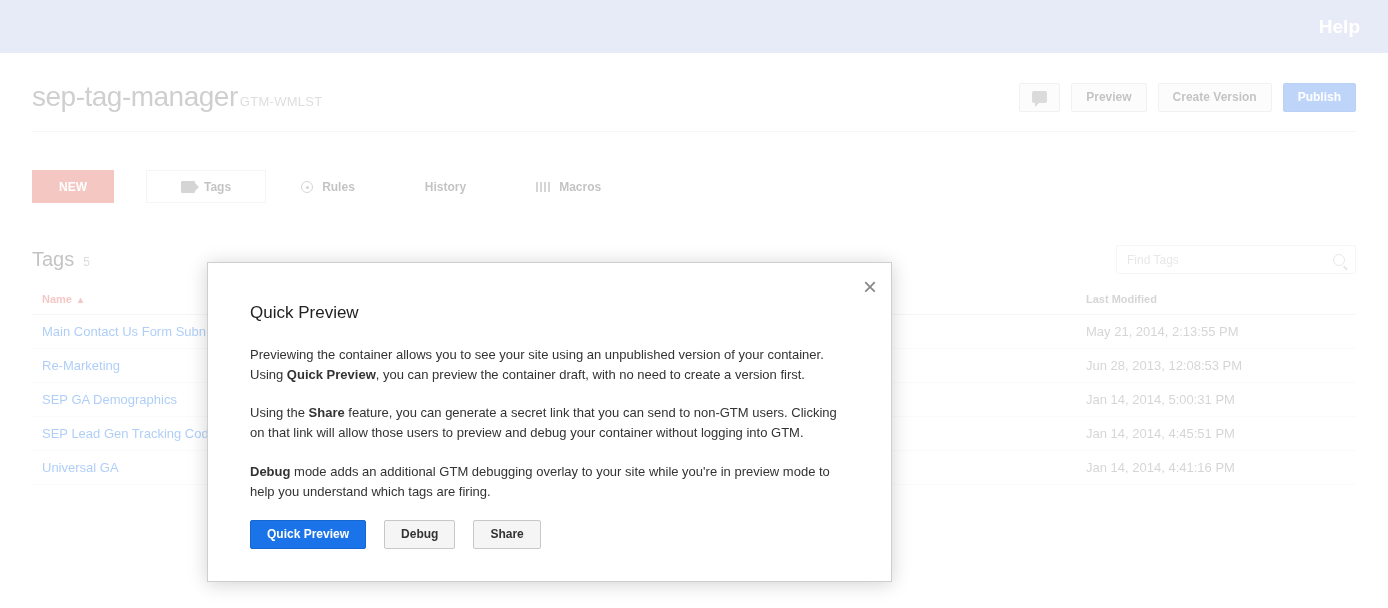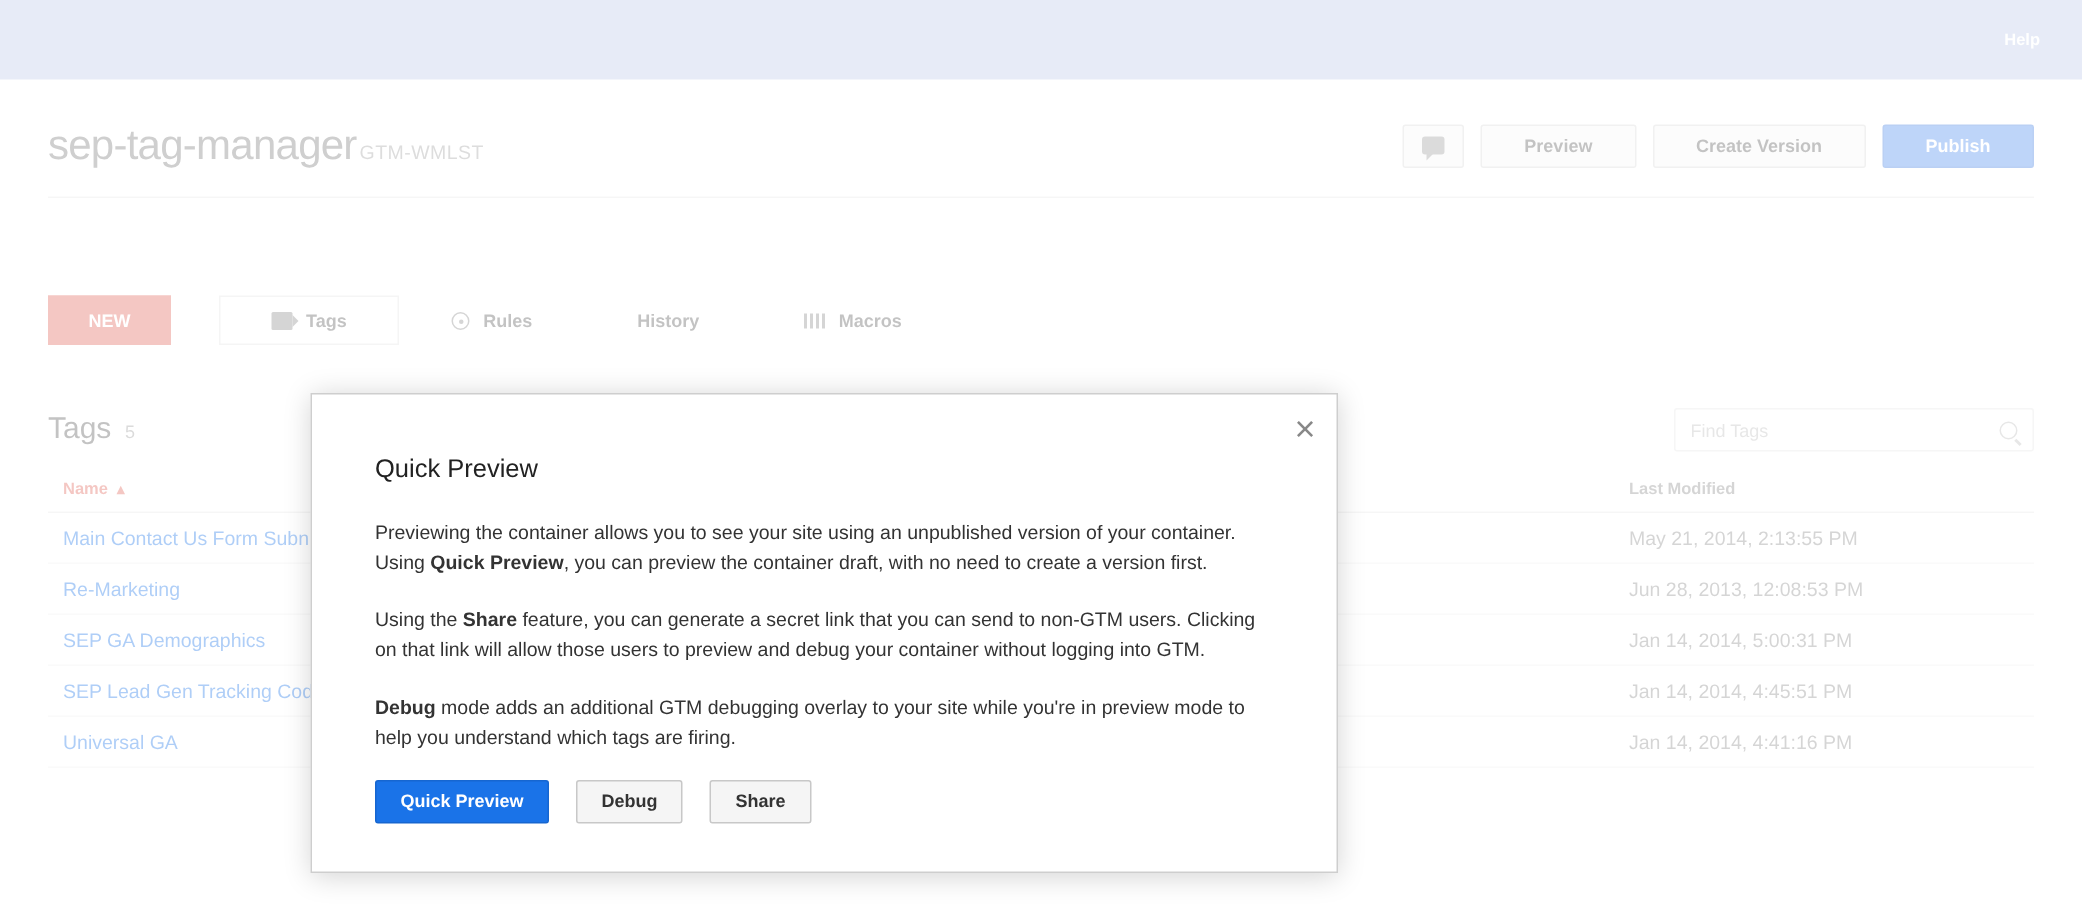--- a/index.html
+++ b/index.html
@@ -17,61 +17,60 @@
       height: 53px;
       background: #b9c7e8;
       display: flex;
       justify-content: flex-end;
       align-items: center;
       padding: 0 28px;
     }
     .help-link {
       color: #fff;
       font-weight: bold;
-      font-size: 11px;
+      font-size: 19px;
       margin-left: 45px;
     }
     .content-wrap {
       padding: 0 32px;
     }
     .header-row {
       display: flex;
       align-items: center;
       justify-content: space-between;
       padding: 28px 0 18px 0;
       border-bottom: 1px solid #e5e5e5;
     }
     .title-group { display: flex; align-items: baseline; gap: 2px; }
     .page-title { font-size: 28px; color: #757575; font-weight: 400; letter-spacing: -0.5px; }
     .container-id { font-size: 13px; color: #9e9e9e; letter-spacing: 0.3px; }
     .action-buttons { display: flex; gap: 11px; align-items: center; }
     .btn {
       display: inline-flex; align-items: center; justify-content: center;
       height: 29px;
-      padding: 0 28px;
+      padding: 0 14px;
       font-size: 12px; font-weight: bold;
       border: 1px solid #d6d6d6; background: #f7f7f7;
       color: #555; border-radius: 2px; cursor: pointer;
     }
     .btn.icon-only { padding: 0 12px; }
     .btn-publish {
       background: #4787ed; color: #fff; border: 1px solid #3b79de;
     }
     .nav-row {
       display: flex;
       gap: 0;
       padding-top: 38px;
     }
     .nav-btn {
       display: inline-flex; align-items: center; gap: 9px;
       height: 33px; padding: 0 34px;
       font-size: 12px; font-weight: bold; color: #555;
       border: 1px solid #e1e1e1; background: #fff;
       cursor: pointer;
-      margin-top: 27px;
     }
     .nav-btn.new { background: #e06055; color: #fff; border-color:#e06055; padding: 0 26px;}
     .nav-btn.no-border { border: 1px solid transparent; background: transparent; }
     .nav-gap { width: 32px; }
     .nav-icon { width:14px; height:12px; display:inline-block; }
     .tag-icon { background:#888; border-radius:1px; position:relative; }
     .tag-icon::after{content:'';position:absolute;right:-4px;top:2px;border-top:4px solid transparent;border-bottom:4px solid transparent;border-left:4px solid #888;}
     .rules-icon { border:1.5px solid #888; border-radius:50%; width:12px;height:12px; position:relative;}
     .rules-icon::after{content:'';position:absolute;left:4px;top:4px;width:3px;height:3px;background:#888;border-radius:50%;}
     .macros-icon {width:14px;height:10px;background:repeating-linear-gradient(90deg,#888 0 2px, transparent 2px 4px);}

